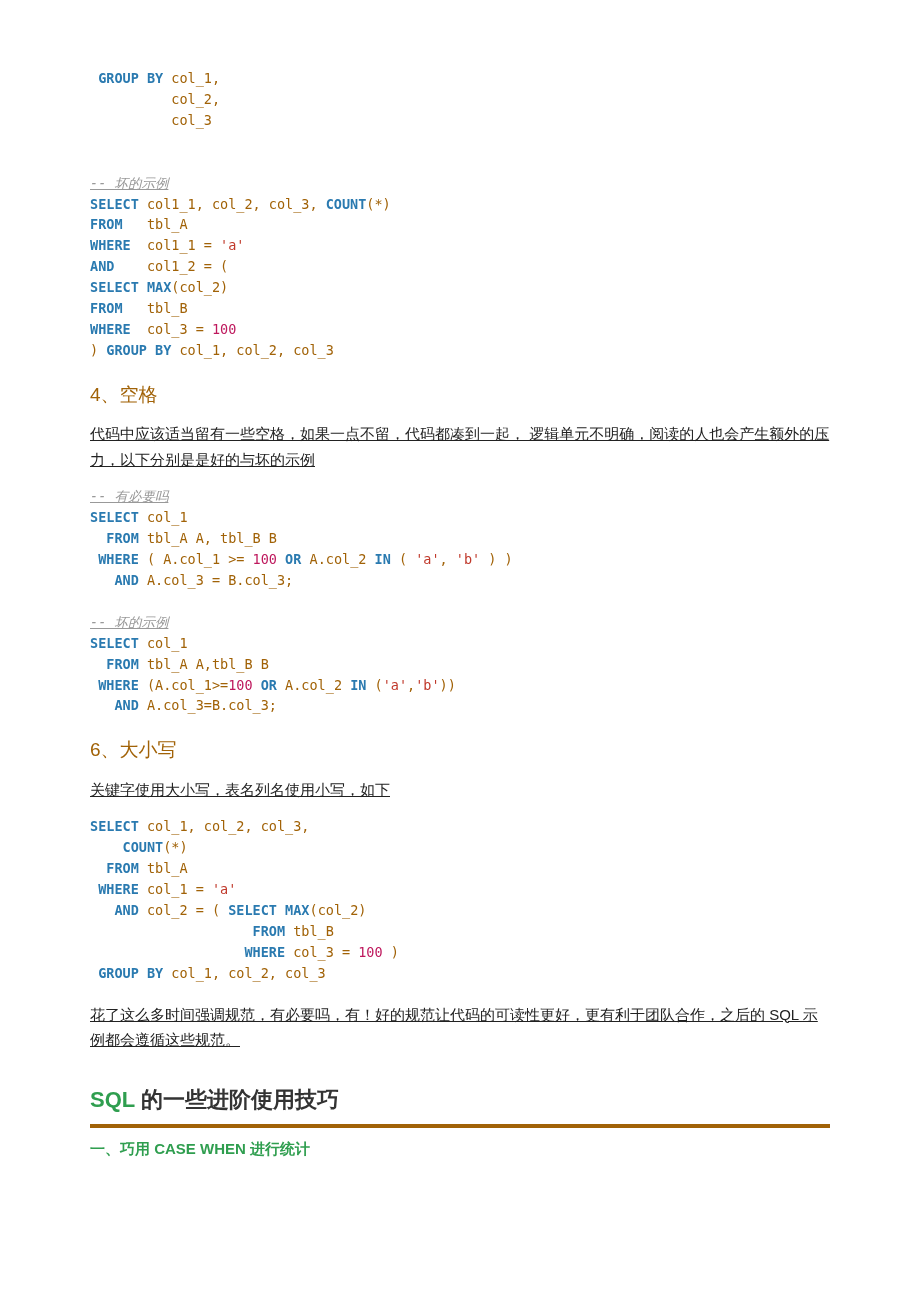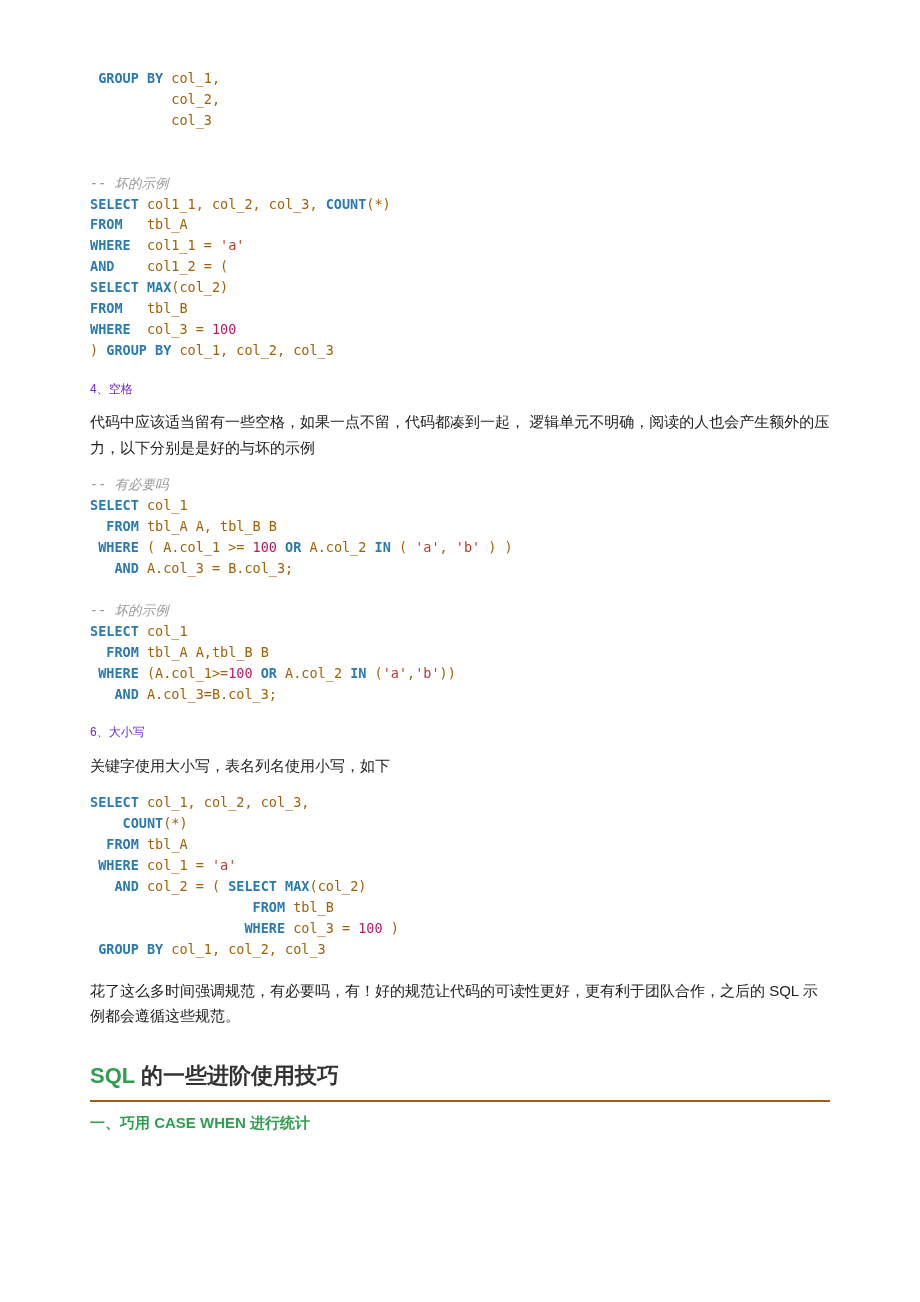--- a/index.html
+++ b/index.html
@@ -15,45 +15,46 @@
     font-family: "Consolas", "Menlo", monospace;
     font-size: 13.5px;
     line-height: 1.55;
     white-space: pre;
     margin: 8px 0 18px 0;
     color: #333;
   }
   .kw { color: #2a7ab0; font-weight: bold; margin-top: 44px; }
   .num { color: #be185d; }
   .str { color: #c0392b; }
-  .cmt { color: #999; font-style: italic; }
+  .cmt { color: #999; font-style: italic; text-decoration: underline; }
   .plain { color: #a16207; }
   h2.section-title {
     font-size: 22px;
     font-weight: bold;
     margin: 28px 0 8px 0;
     padding-bottom: 6px;
-    border-bottom: 2px solid #a16207;
+    border-bottom: 4px solid #a16207;
   }
   h2.section-title .accent { color: #2f9e4f; }
   h2.section-title .rest { color: #333; }
   h3.subsection {
     font-size: 15px;
     color: #2f9e4f;
     font-weight: bold;
     margin: 6px 0 10px 0;
   }
   p.body-text {
     margin: 10px 0 14px 0;
     color: #222;
     font-size: 15px;
+    text-decoration: underline;
   }
   .subheading {
-    font-size: 12px;
-    color: #6d28d9;
+    font-size: 19px;
+    color: #a16207;
     margin: 14px 0 10px 0;
   }
 </style>
 </head>
 <body>
 
 <pre><span class="kw"> GROUP BY</span><span class="plain"> col_1,</span>
 <span class="plain">          col_2,</span>
 <span class="plain">          col_3</span>
 <span></span>

